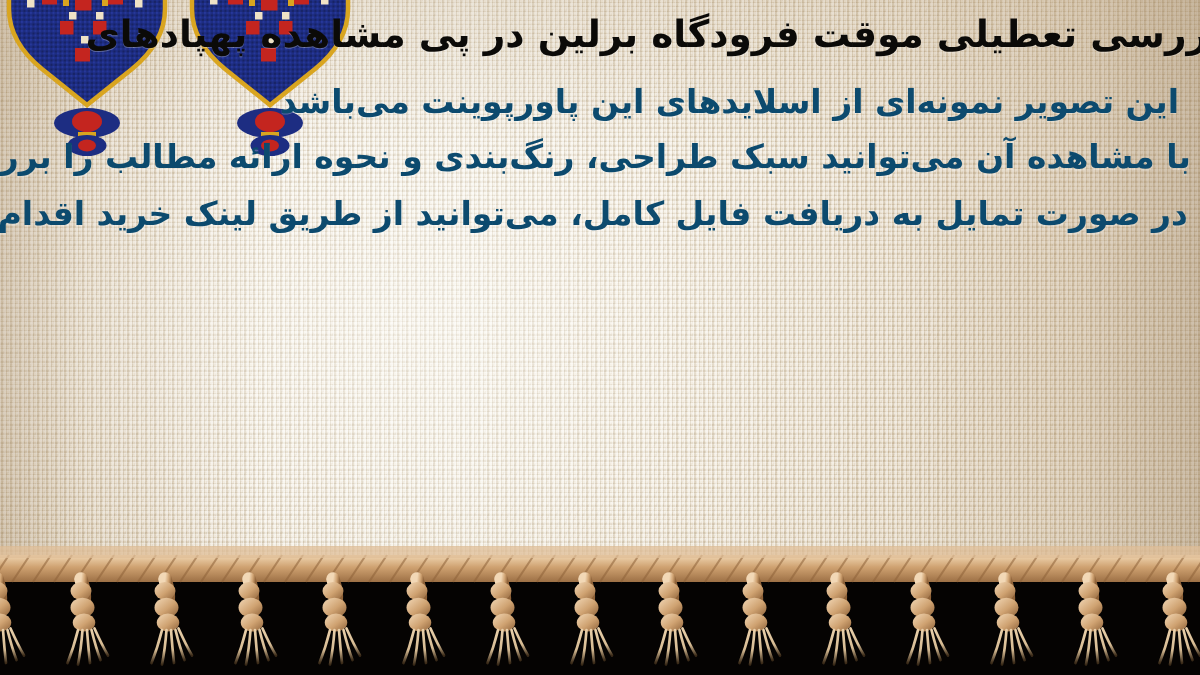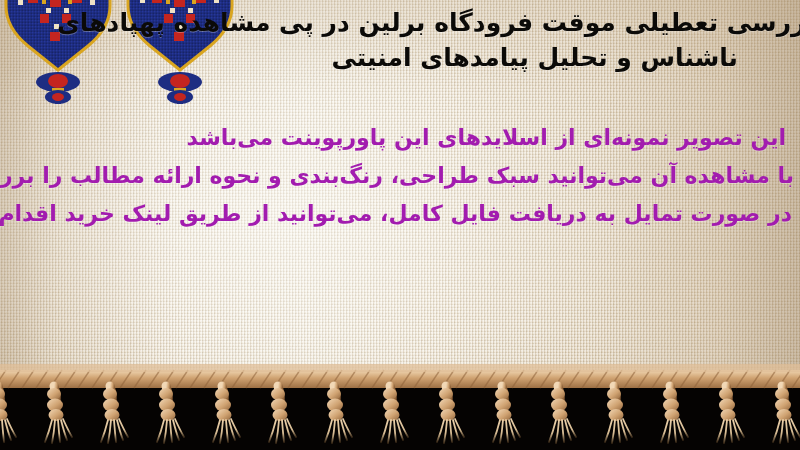--- a/index.html
+++ b/index.html
@@ -87,22 +87,22 @@
     font-weight:700;
     line-height:1.38;
     letter-spacing:-.2px;
     white-space:nowrap;
     text-shadow:0 1px 0 rgba(255,255,255,.28);
   }
   .title-line1{ margin-right:-18px; }
   .title-line2{ margin-right:60px; }
 
   .body-block{
-    margin-top:44px;
-    color:#a21caf;
+    margin-top:9px;
+    color:#0c4a6e;
     font-size:22px;
     font-weight:700;
     line-height:1.72;
     white-space:nowrap;
     text-shadow:0 1px 0 rgba(255,255,255,.26);
   }
   .body-line{ }
   .bl1{ margin-right:12px; }
   .bl2{ margin-right:4px; }
   .bl3{ margin-right:6px; }
@@ -248,21 +248,20 @@
         <rect x="50" y="134" width="12" height="5" fill="#d9a520"></rect>
         <ellipse cx="56" cy="143" rx="13" ry="7" fill="#1d2d82"></ellipse>
         <ellipse cx="56" cy="143" rx="6" ry="4" fill="#c4251f"></ellipse>
         <rect x="53" y="149" width="6" height="5" fill="#1d2d82"></rect>
       </g>
     </svg>
   </div>
 
   <div class="text-wrap">
     <div class="title title-line1">بررسی تعطیلی موقت فرودگاه برلین در پی مشاهده پهپادهای</div>
-    <div class="title title-line2">ناشناس و تحلیل پیامدهای امنیتی</div>
 
     <div class="body-block">
       <div class="body-line bl1">این تصویر نمونه‌ای از اسلایدهای این پاورپوینت می‌باشد</div>
       <div class="body-line bl2">با مشاهده آن می‌توانید سبک طراحی، رنگ‌بندی و نحوه ارائه مطالب را بررسی نمایید</div>
       <div class="body-line bl3">در صورت تمایل به دریافت فایل کامل، می‌توانید از طریق لینک خرید اقدام فرمایید</div>
     </div>
   </div>
 
   <div class="fringe-zone">
     <div class="fringe-black"></div>

